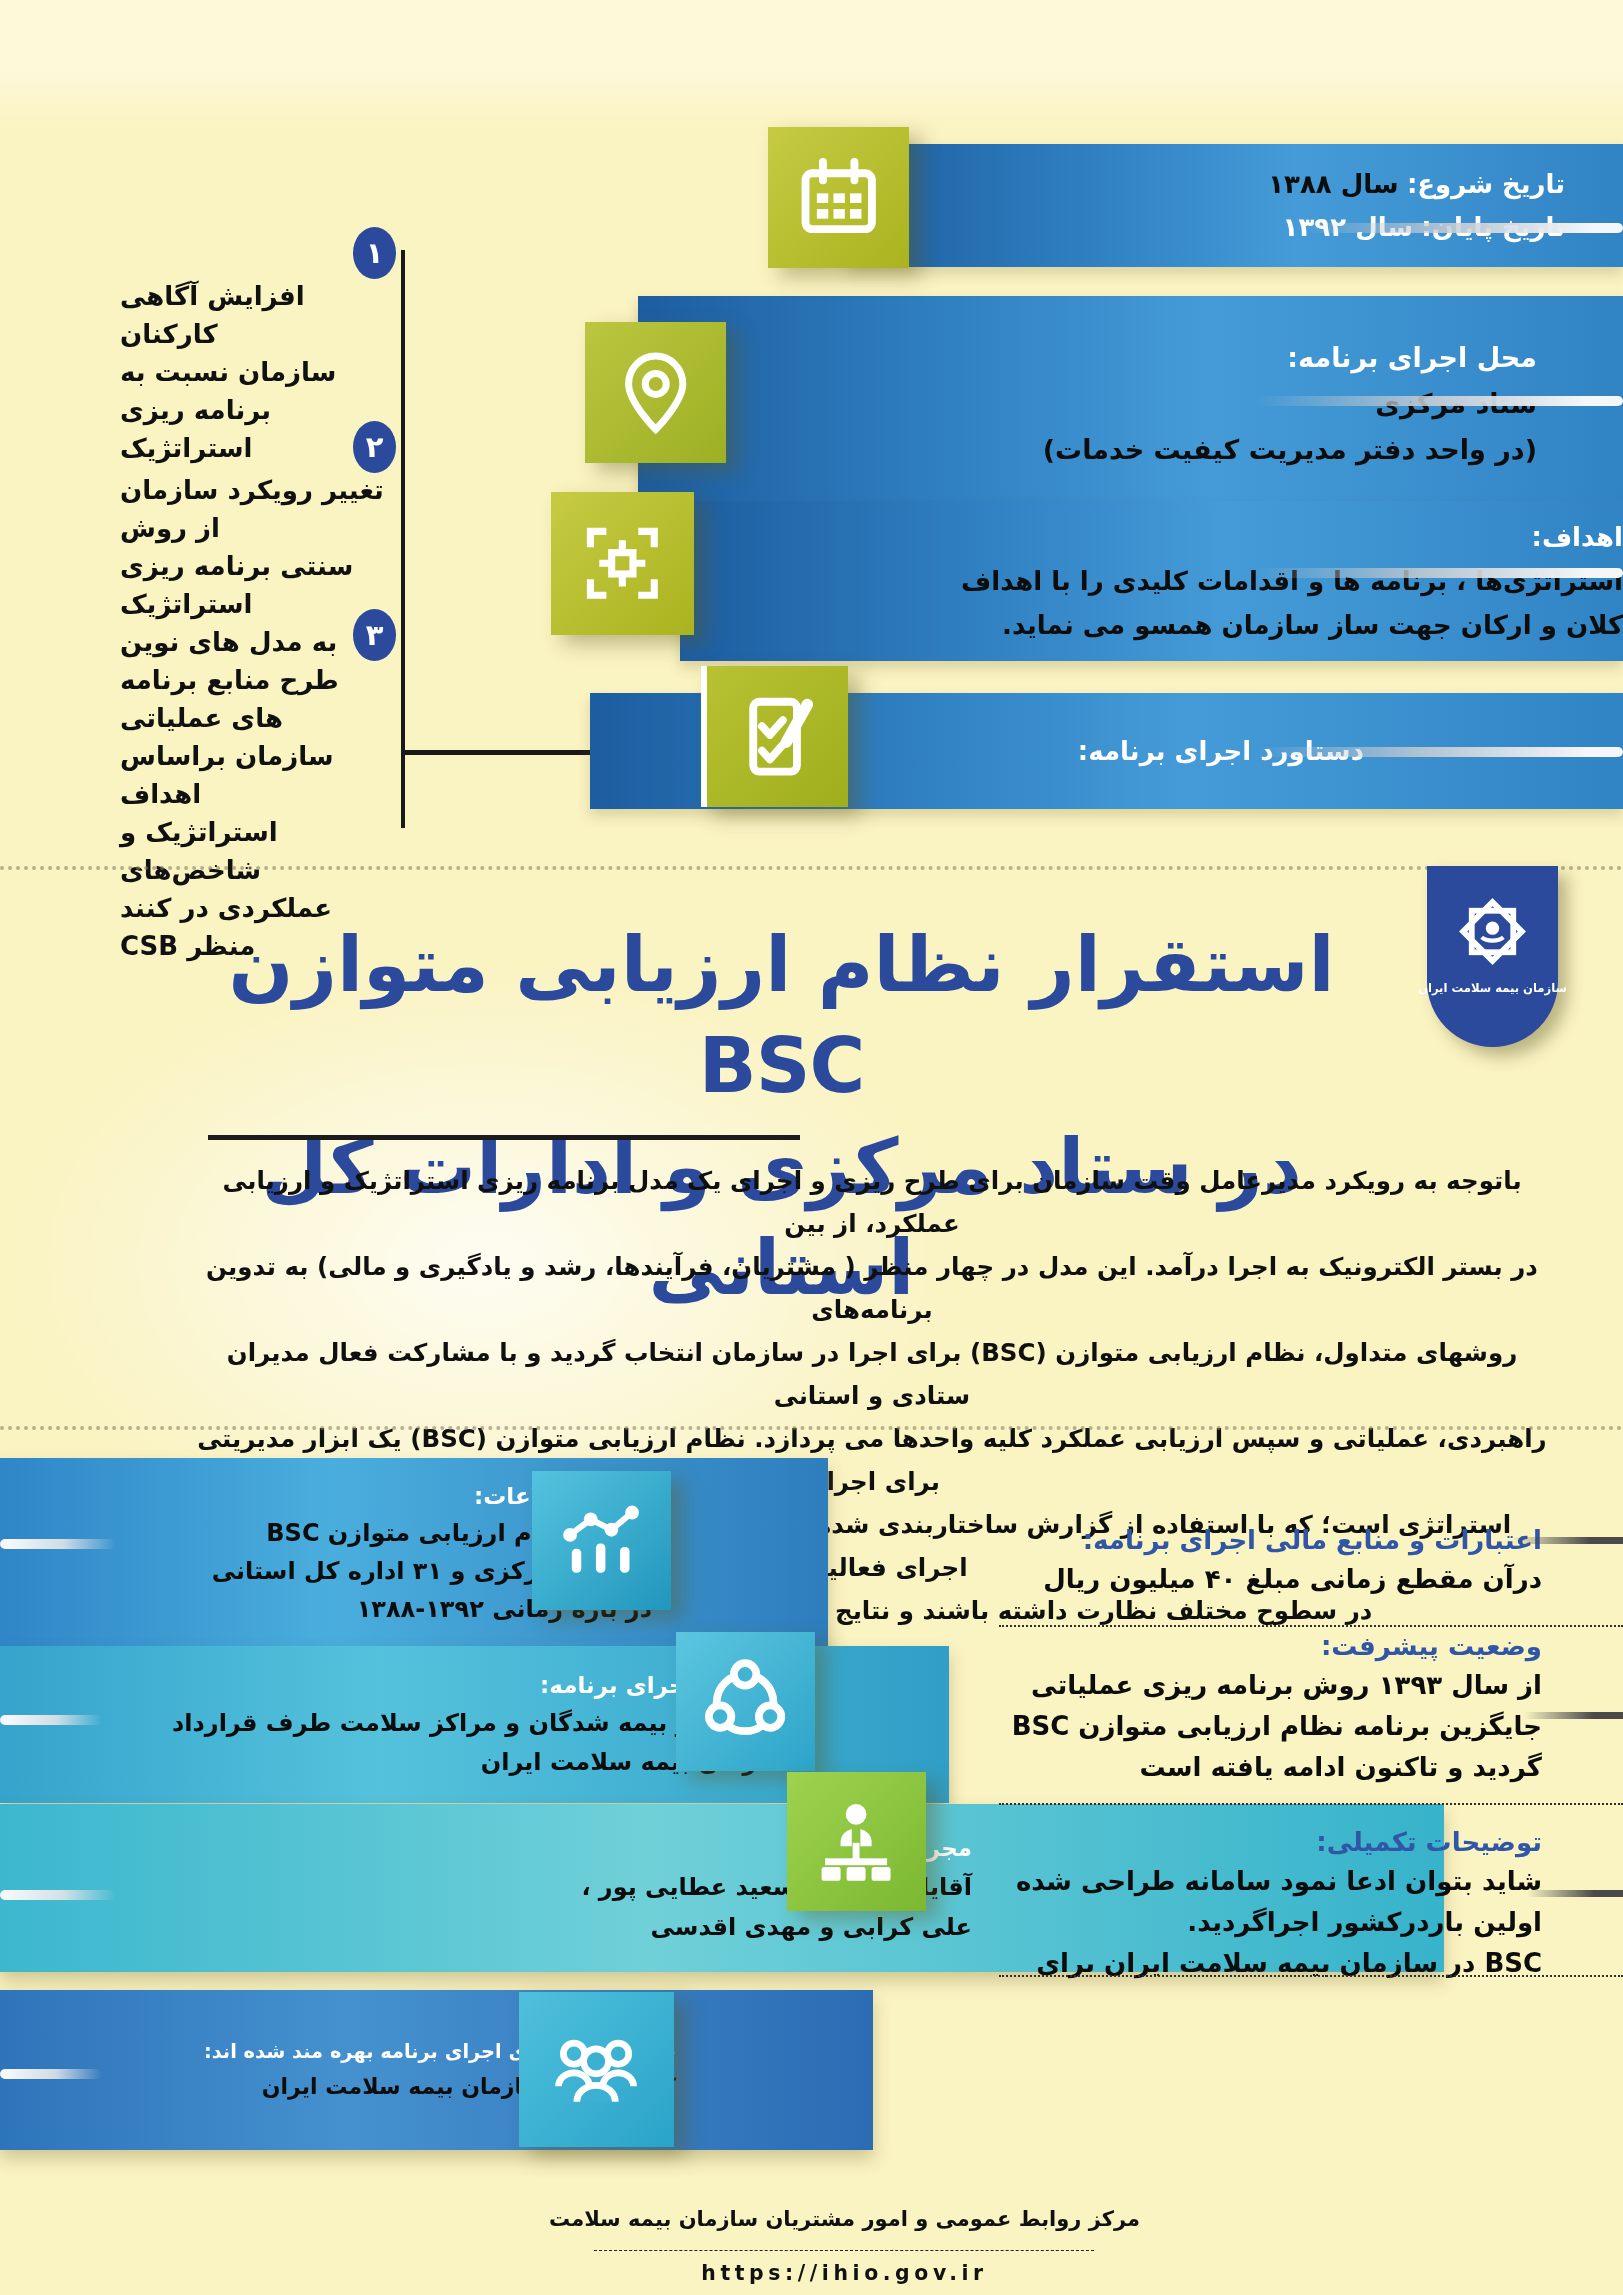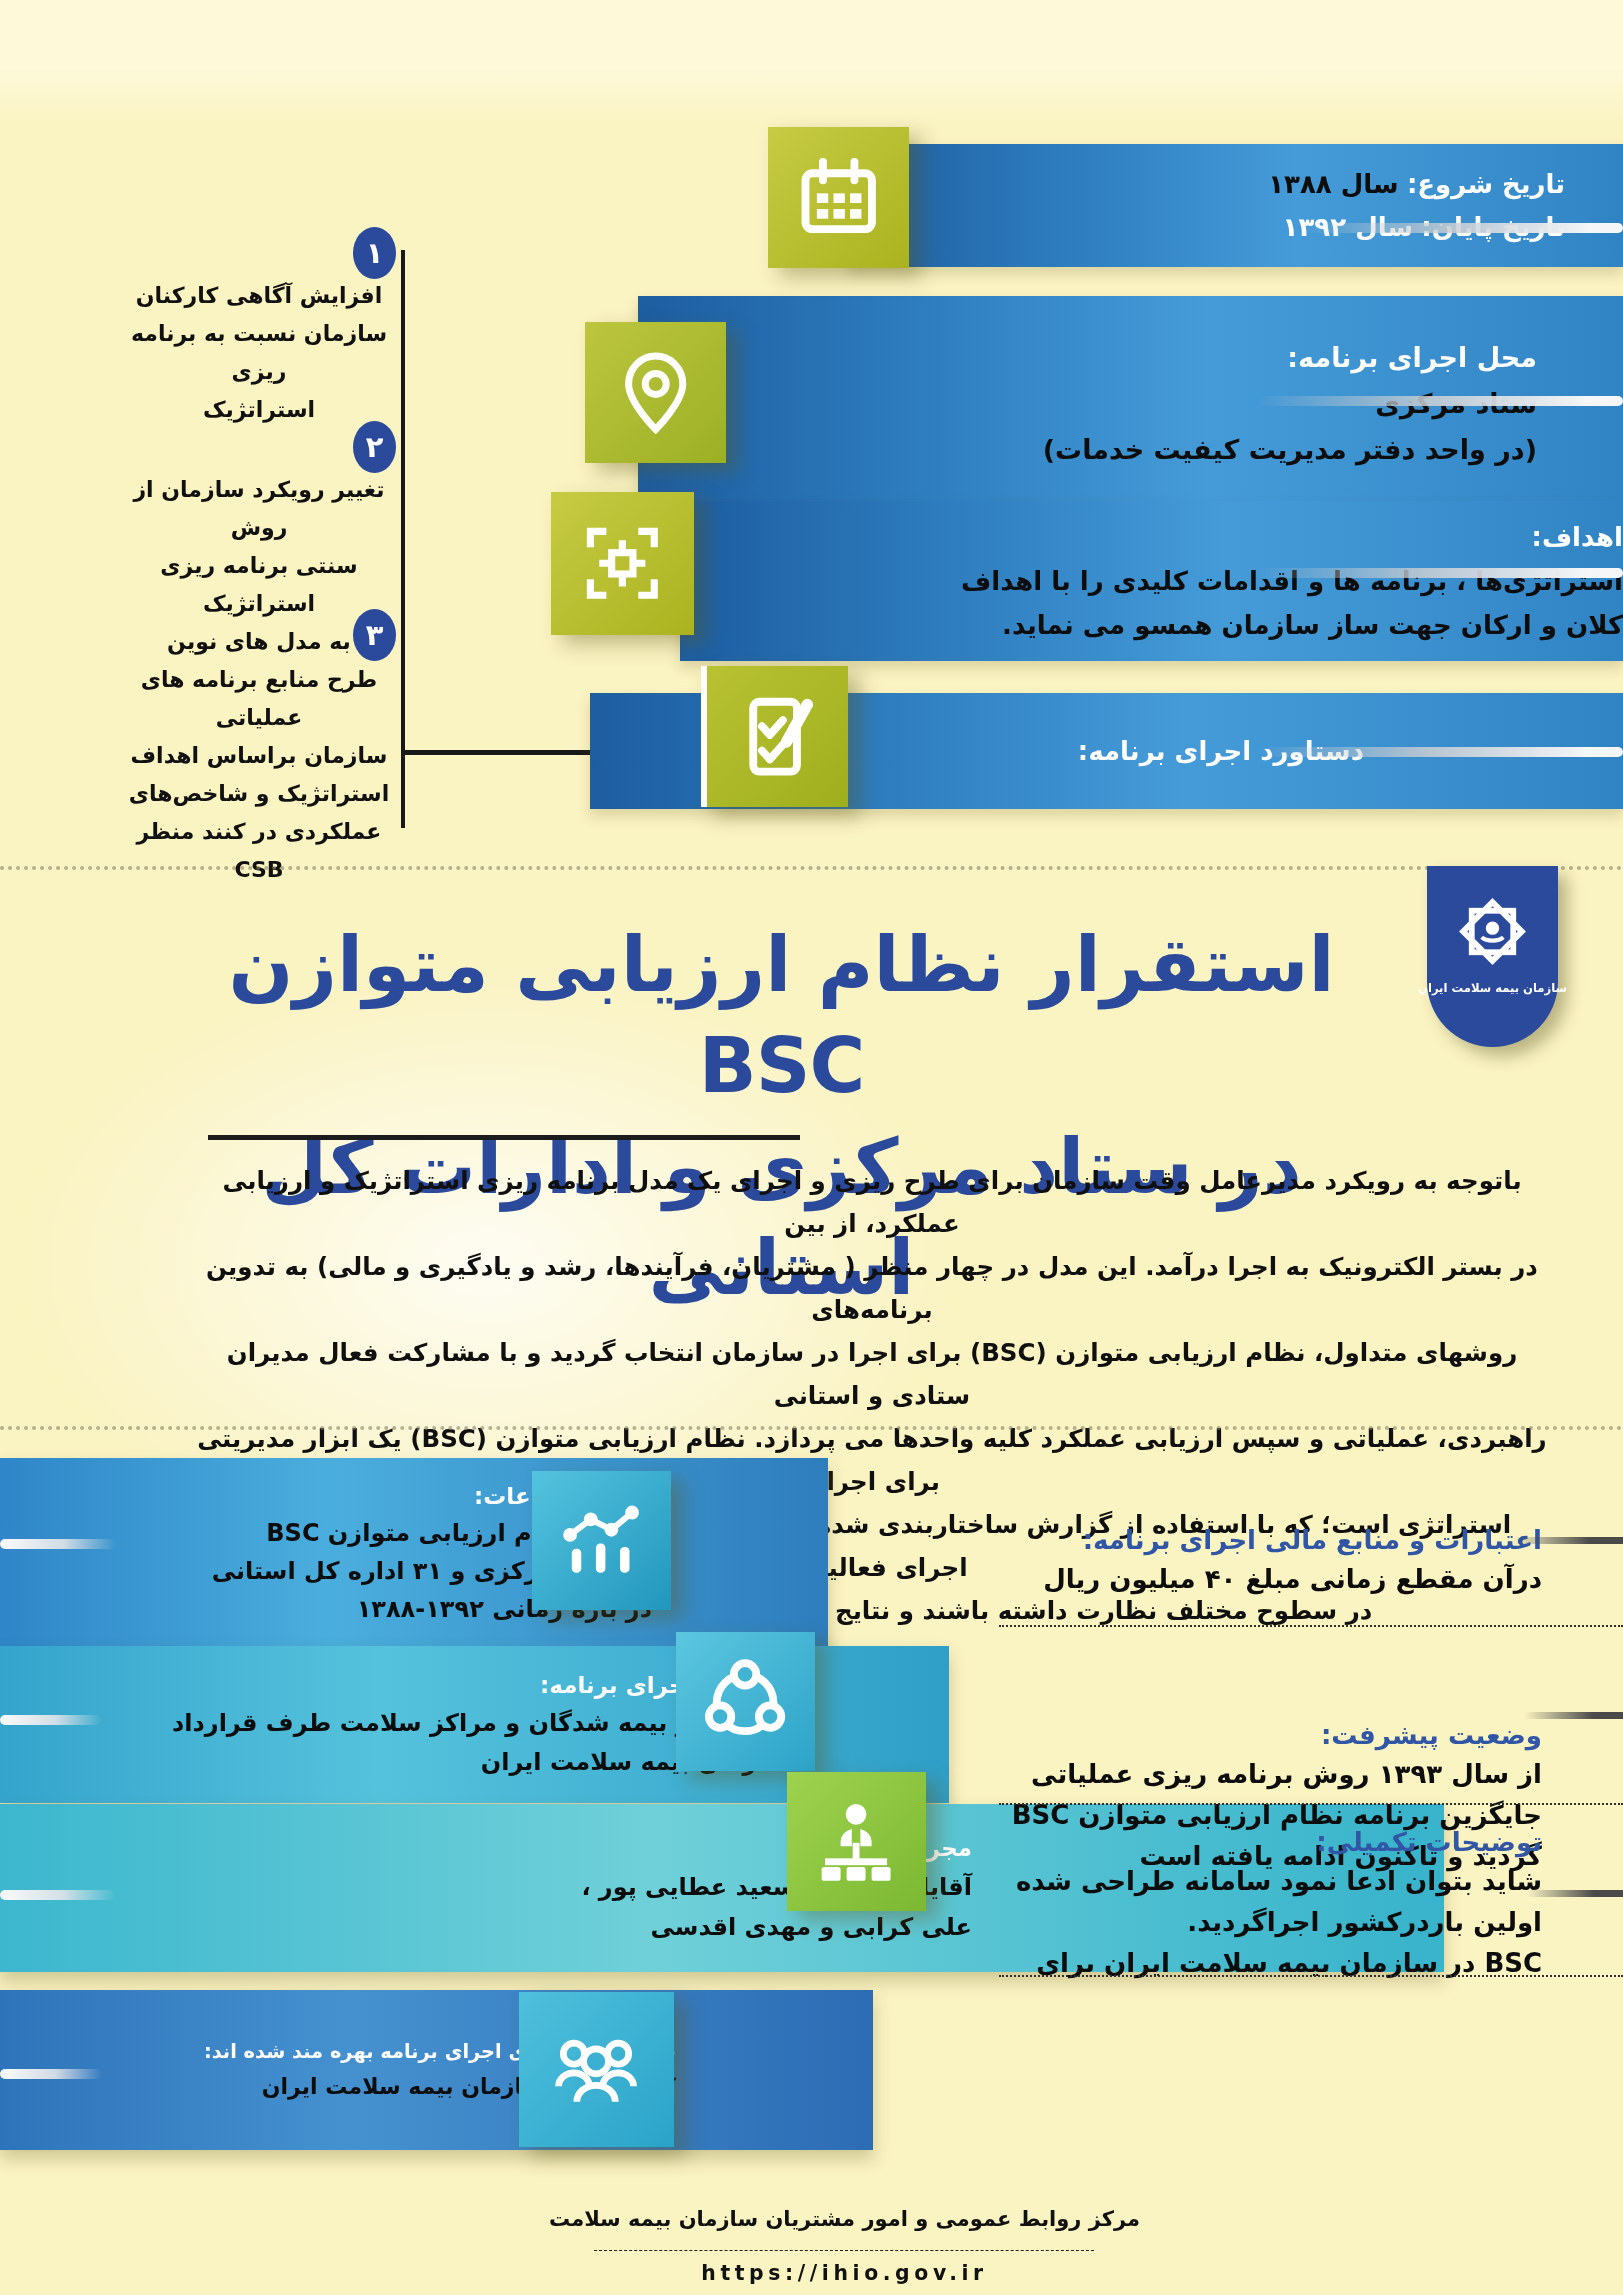--- a/index.html
+++ b/index.html
@@ -32,21 +32,21 @@
   .streak-l{position:absolute; height:10.2px; border-radius:5.1px;
     background:linear-gradient(to right, #f4f6f7 10%, rgba(225,228,232,.9) 55%, rgba(225,228,232,0) 100%); z-index:4;}
   .streak-dark{position:absolute; height:7.4px;
     background:linear-gradient(to left, #4a4a4a 30%, rgba(74,74,74,0) 100%); z-index:2;}
   
   .goal-num{
     position:absolute; width:43px; height:52px; border-radius:50%;
     background:#2b4a9c; color:#fff; font-weight:bold; font-size:29px;
     display:flex; align-items:center; justify-content:center;
   }
-  .goal-text{position:absolute; width:278px; text-align:center; font-size:22px; font-weight:bold; color:#111; line-height:38px;}
+  .goal-text{position:absolute; width:278px; text-align:left; font-size:26px; font-weight:bold; color:#111; line-height:38px;}
   .vline{position:absolute; background:#191919;}
   
   .title{
     position:absolute; left:194px; top:914px; width:1175px; text-align:center;
     color:#2b4a9c; font-weight:bold; font-size:76px; line-height:101px; letter-spacing:-0.9px;
   }
   .logo{
     position:absolute; left:1427px; top:866px; width:131px; height:181px;
     background:#2b4a9c; border-radius:0 0 66px 66px; z-index:6;
     box-shadow:9.3px 9.3px 15.7px rgba(90,85,35,.4);
@@ -277,21 +277,21 @@
   </div>
   <div class="streak-l" style="left:0; top:2069px; width:102px;"></div>
 
   <div class="rsec" style="top:1522px;">
     <div class="hd">اعتبارات و منابع مالی اجرای برنامه:</div>
     <div class="bd">درآن مقطع زمانی مبلغ ۴۰ میلیون ریال</div>
   </div>
   <div class="streak-dark" style="right:0; top:1537px; width:111px;"></div>
   <div class="dashline" style="left:999px; top:1625px; width:624px;"></div>
 
-  <div class="rsec" style="top:1717px;">
+  <div class="rsec" style="top:1628px;">
     <div class="hd">وضعیت پیشرفت:</div>
     <div class="bd">از سال ۱۳۹۳ روش برنامه ریزی عملیاتی</div>
     <div class="bd">جایگزین برنامه نظام ارزیابی متوازن BSC</div>
     <div class="bd">گردید و تاکنون ادامه یافته است</div>
   </div>
   <div class="streak-dark" style="right:0; top:1712px; width:99px;"></div>
   <div class="dashline" style="left:999px; top:1803px; width:624px;"></div>
 
   <div class="rsec" style="top:1824px;">
     <div class="hd">توضیحات تکمیلی:</div>

